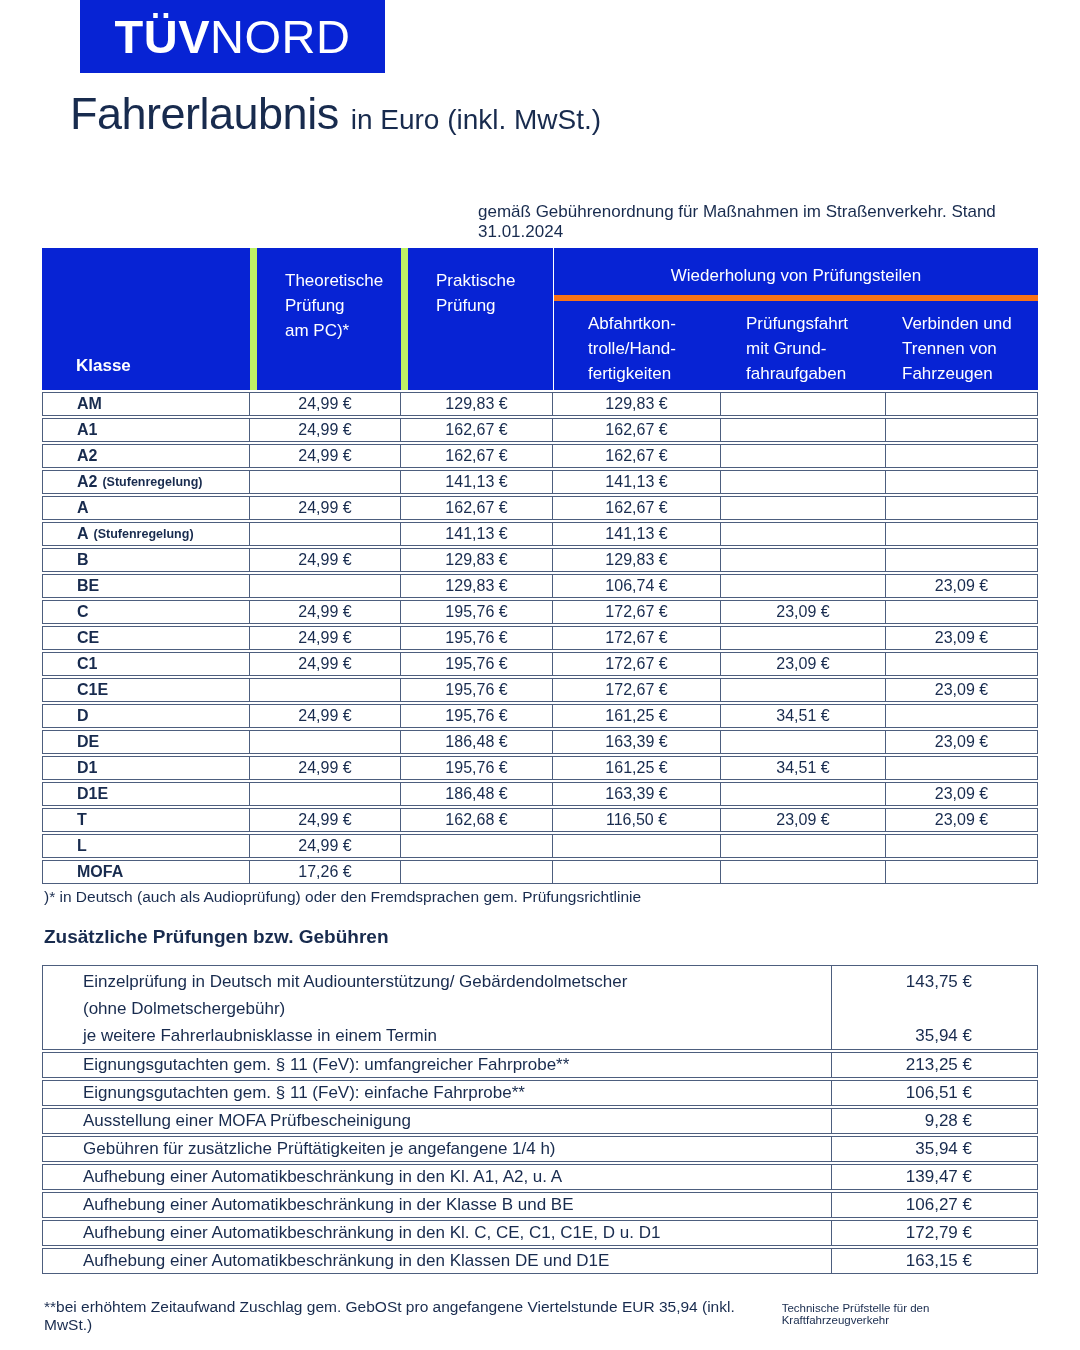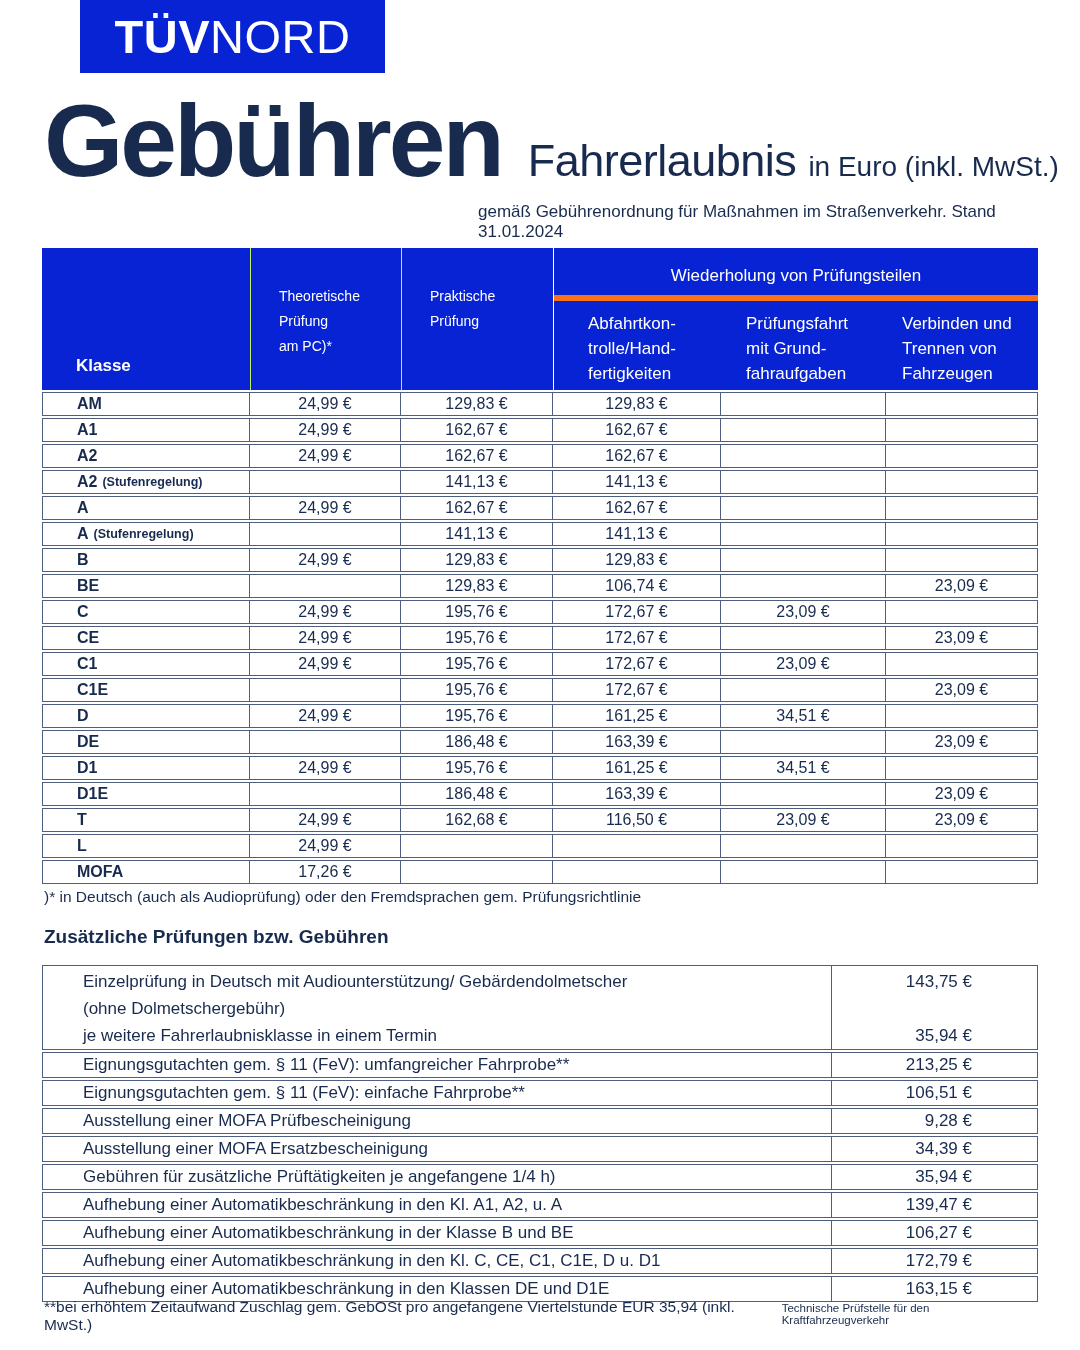--- a/index.html
+++ b/index.html
@@ -35,21 +35,21 @@
   .title-sub{font-size:45px;font-weight:400;margin-left:26px;letter-spacing:-0.5px;}
   .title-small{font-size:28px;font-weight:400;margin-left:12px;}
   .subnote{position:absolute;left:478px;top:202px;font-size:17px;}
   
   .fee-table{position:absolute;left:42px;top:248px;width:996px;}
   .fee-header{
     display:grid;grid-template-columns:208px 151px 152px 485px;
     background:var(--blue);color:#ffffff;height:142px;
   }
   .h-klasse{align-self:end;padding:0 0 14px 34px;font-weight:700;font-size:17px;}
-  .h-col{padding:36px 0 0 28px;font-size:14px;line-height:25px;white-space:pre-line;border-left:1px solid #bef264;}
+  .h-col{padding:20px 0 0 28px;font-size:17px;line-height:25px;white-space:pre-line;border-left:7px solid #bef264;}
   .h-group{border-left:1px solid #ffffff;display:flex;flex-direction:column;}
   .h-group-title{text-align:center;padding-top:18px;padding-bottom:9px;font-size:17px;border-bottom:6px solid #f97316;}
   .h-group-sub{display:grid;grid-template-columns:168px 165px 152px;}
   .h-sub{padding-top:10px;font-size:17px;line-height:25px;white-space:pre-line;}
   .h-sub:nth-child(1){padding-left:34px;}
   .h-sub:nth-child(2){padding-left:24px;}
   .h-sub:nth-child(3){padding-left:15px;}
   .fee-row{
     display:grid;grid-template-columns:208px 151px 152px 168px 165px 152px;
     margin-top:2px;height:24px;
@@ -97,21 +97,20 @@
 </head>
 <body>
 
 <div class="page">
 
   <div class="logo">
     <div class="logo-text"><span class="logo-tuv">TÜV</span><span class="logo-nord">NORD</span></div>
   </div>
 
   <div class="title-row">
-    <span class="title-main">Gebühren</span>
     <span class="title-sub">Fahrerlaubnis</span>
     <span class="title-small">in Euro (inkl. MwSt.)</span>
   </div>
   <div class="subnote">gemäß Gebührenordnung für Maßnahmen im Straßenverkehr. Stand 31.01.2024</div>
 
   <div class="fee-table">
     <div class="fee-header">
       <div class="h-klasse">Klasse</div>
       <div class="h-col">Theoretische
 Prüfung
@@ -353,24 +352,20 @@
         </div>
         <div class="add-row">
           <div class="add-cell">Eignungsgutachten gem. § 11 (FeV): einfache Fahrprobe**</div>
           <div class="add-cell price">106,51 €</div>
         </div>
         <div class="add-row">
           <div class="add-cell">Ausstellung einer MOFA Prüfbescheinigung</div>
           <div class="add-cell price">9,28 €</div>
         </div>
         <div class="add-row">
-          <div class="add-cell">Ausstellung einer MOFA Ersatzbescheinigung</div>
-          <div class="add-cell price">34,39 €</div>
-        </div>
-        <div class="add-row">
           <div class="add-cell">Gebühren für zusätzliche Prüftätigkeiten je angefangene 1/4 h)</div>
           <div class="add-cell price">35,94 €</div>
         </div>
         <div class="add-row">
           <div class="add-cell">Aufhebung einer Automatikbeschränkung in den Kl. A1, A2, u. A</div>
           <div class="add-cell price">139,47 €</div>
         </div>
         <div class="add-row">
           <div class="add-cell">Aufhebung einer Automatikbeschränkung in der Klasse B und BE</div>
           <div class="add-cell price">106,27 €</div>

